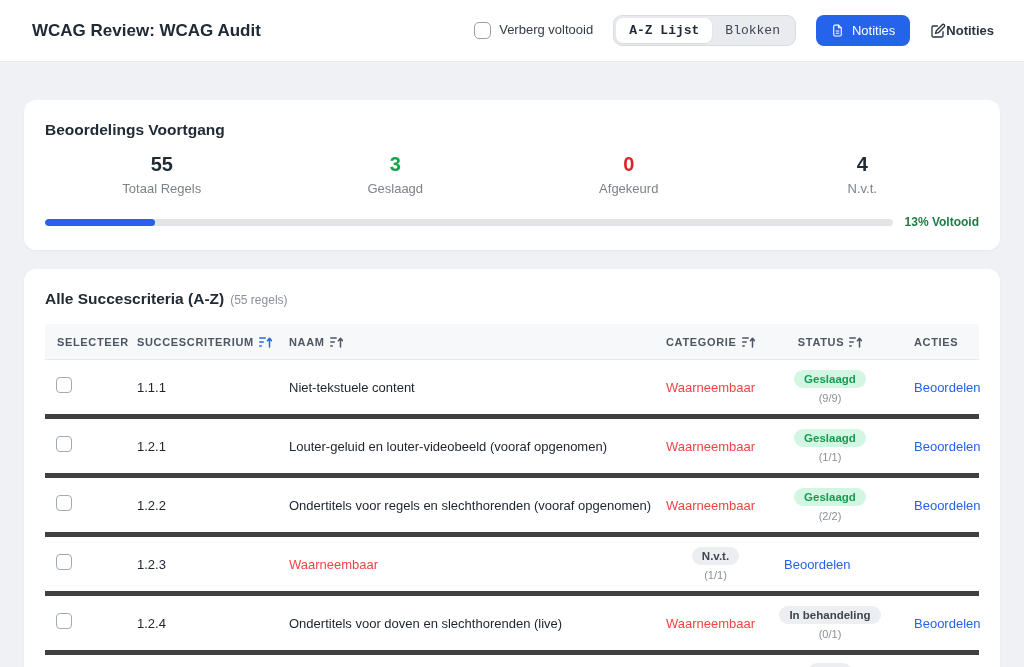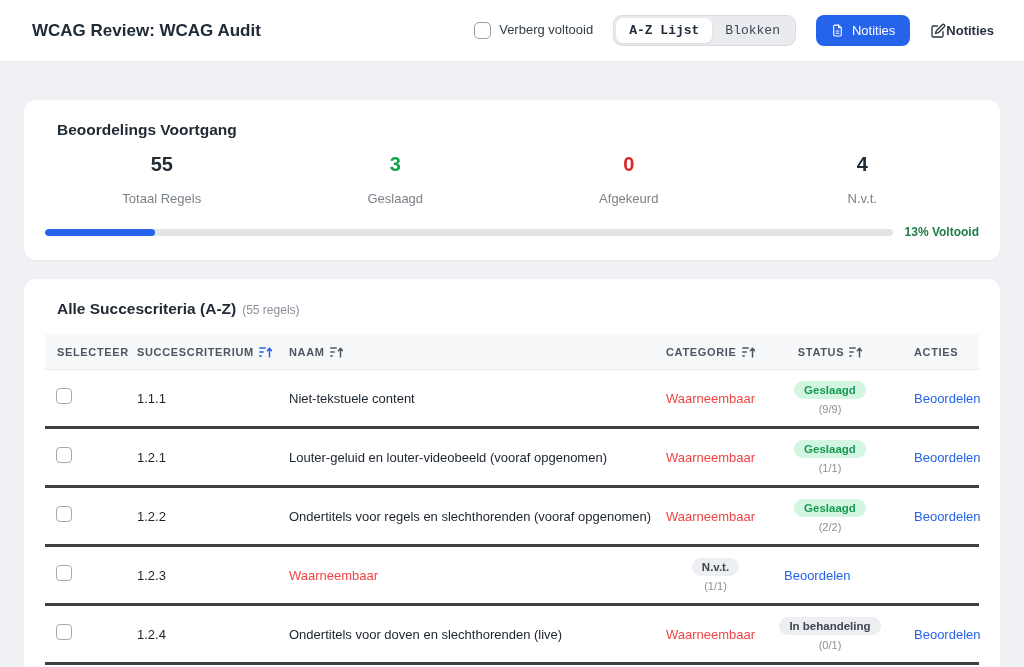--- a/index.html
+++ b/index.html
@@ -61,29 +61,29 @@
   }
 
   
   .main { padding: 38px 24px 0 24px; }
   .card {
     background: #ffffff;
     border-radius: 12px;
     box-shadow: 0 1px 2px rgba(16,24,40,.04);
     padding: 21px;
   }
-  .card-title { font-size: 15.5px; font-weight: 700; color: #212b36; margin-left: 12px; }
+  .card-title { font-size: 15.5px; font-weight: 700; color: #212b36; }
 
   
   .stats-grid { display: grid; grid-template-columns: repeat(4, 1fr); margin-top: 14px; text-align: center; }
   .stat-value { font-size: 20px; font-weight: 700; }
   .stat-dark { color: #212b36; }
   .stat-green { color: #16a34a; }
   .stat-red { color: #dc2626; }
-  .stat-label { font-size: 13px; color: #7b8289; margin-top: 15px; }
+  .stat-label { font-size: 13px; color: #7b8289; margin-top: 5px; }
   .progress-row { display: flex; align-items: center; gap: 12px; margin-top: 19px; }
   .progress-track { flex: 1; height: 7px; background: #e2e4e8; border-radius: 5px; overflow: hidden; }
   .progress-fill { height: 100%; background: #2563eb; border-radius: 5px; }
   .progress-label { font-size: 12px; font-weight: 600; color: #1d7d46; white-space: nowrap; }
 
   
   .table-card { margin-top: 19px; padding-bottom: 60px; }
   .table-title-row { display: flex; align-items: baseline; gap: 6px; }
   .table-subtitle { font-size: 12px; color: #8a9099; }
 
@@ -97,21 +97,21 @@
   .th {
     font-size: 11px; font-weight: 700; letter-spacing: .06em;
     color: #4d5663; text-transform: uppercase;
     display: flex; align-items: center; gap: 5px;
   }
   .th-pad { padding-left: 12px; }
   .th-center { justify-content: center; }
   .th-actions { padding-left: 19px; }
   .sort-icon { display: inline-flex; }
 
-  .trow { height: 59px; border-bottom: 3px solid #404040; }
+  .trow { height: 59px; border-bottom: 5px solid #404040; }
   .cell-check { padding-left: 11px; }
   .row-checkbox { width: 16px; height: 16px; border: 1.5px solid #a4aab2; border-radius: 4px; background: #fff; display: inline-block; }
   .cell-criterion { font-size: 13px; color: #1c242e; font-weight: 500; }
   .cell-name { font-size: 13px; color: #1c242e; }
   .cell-category { font-size: 13px; color: #ef4444; }
   .cell-status { display: flex; flex-direction: column; align-items: center; gap: 4px; }
   .badge {
     border-radius: 999px; padding: 3px 10px;
     font-size: 11.5px; font-weight: 600; white-space: nowrap;
   }

